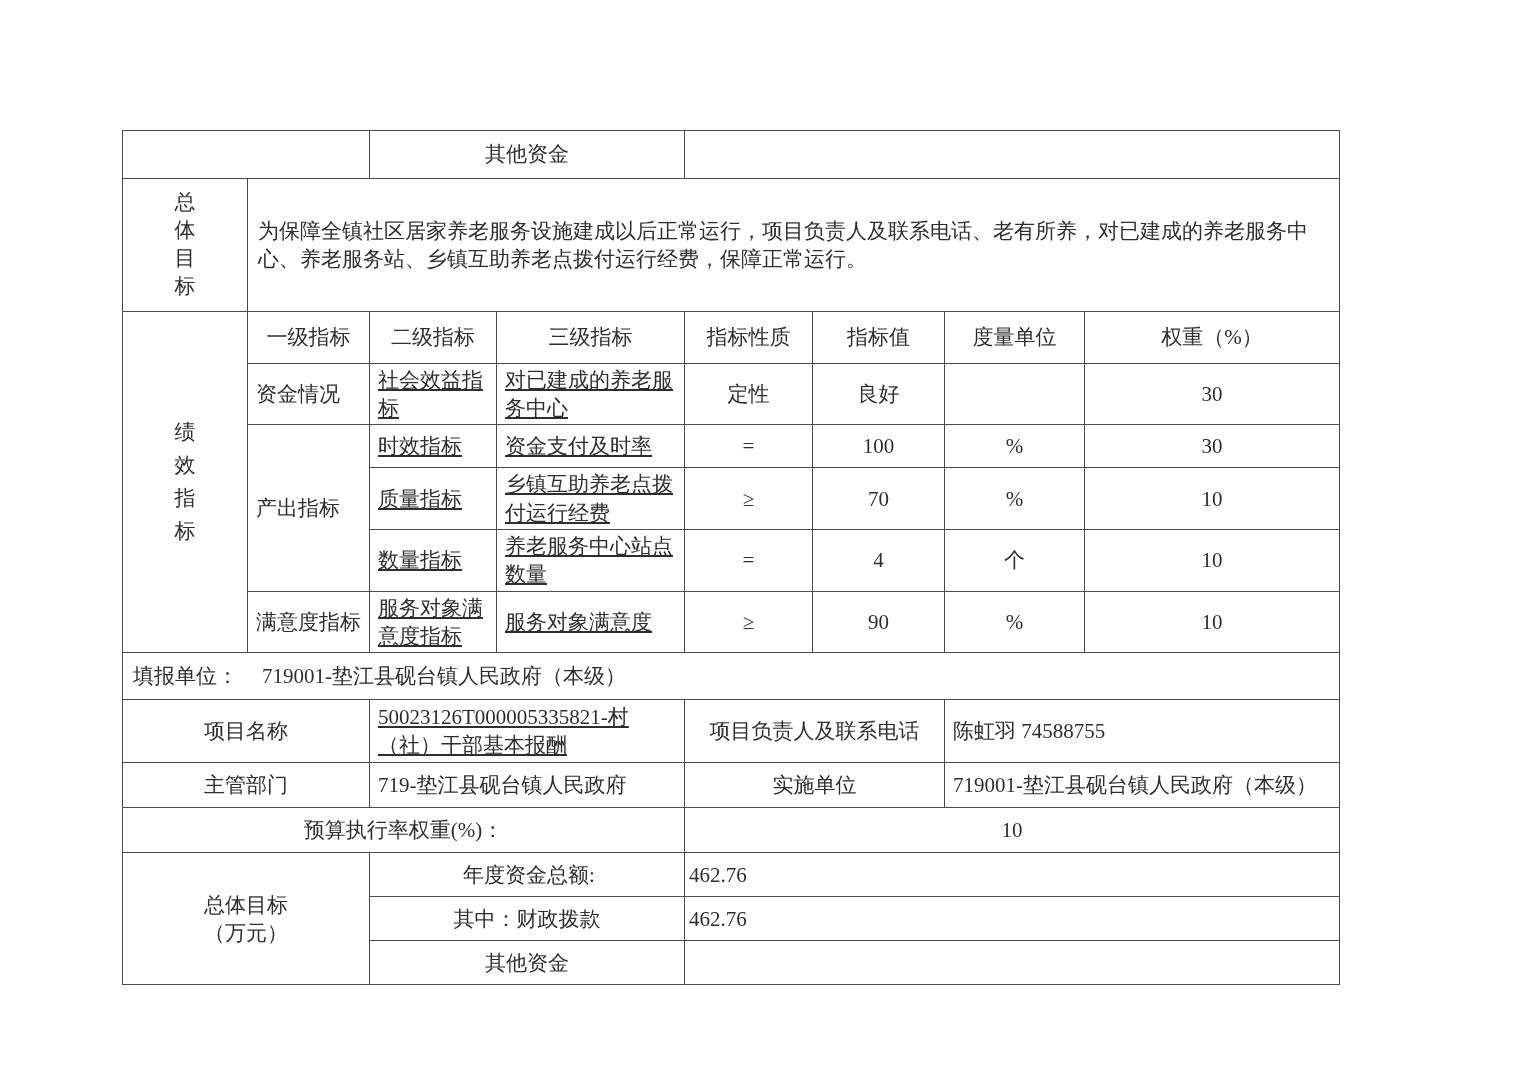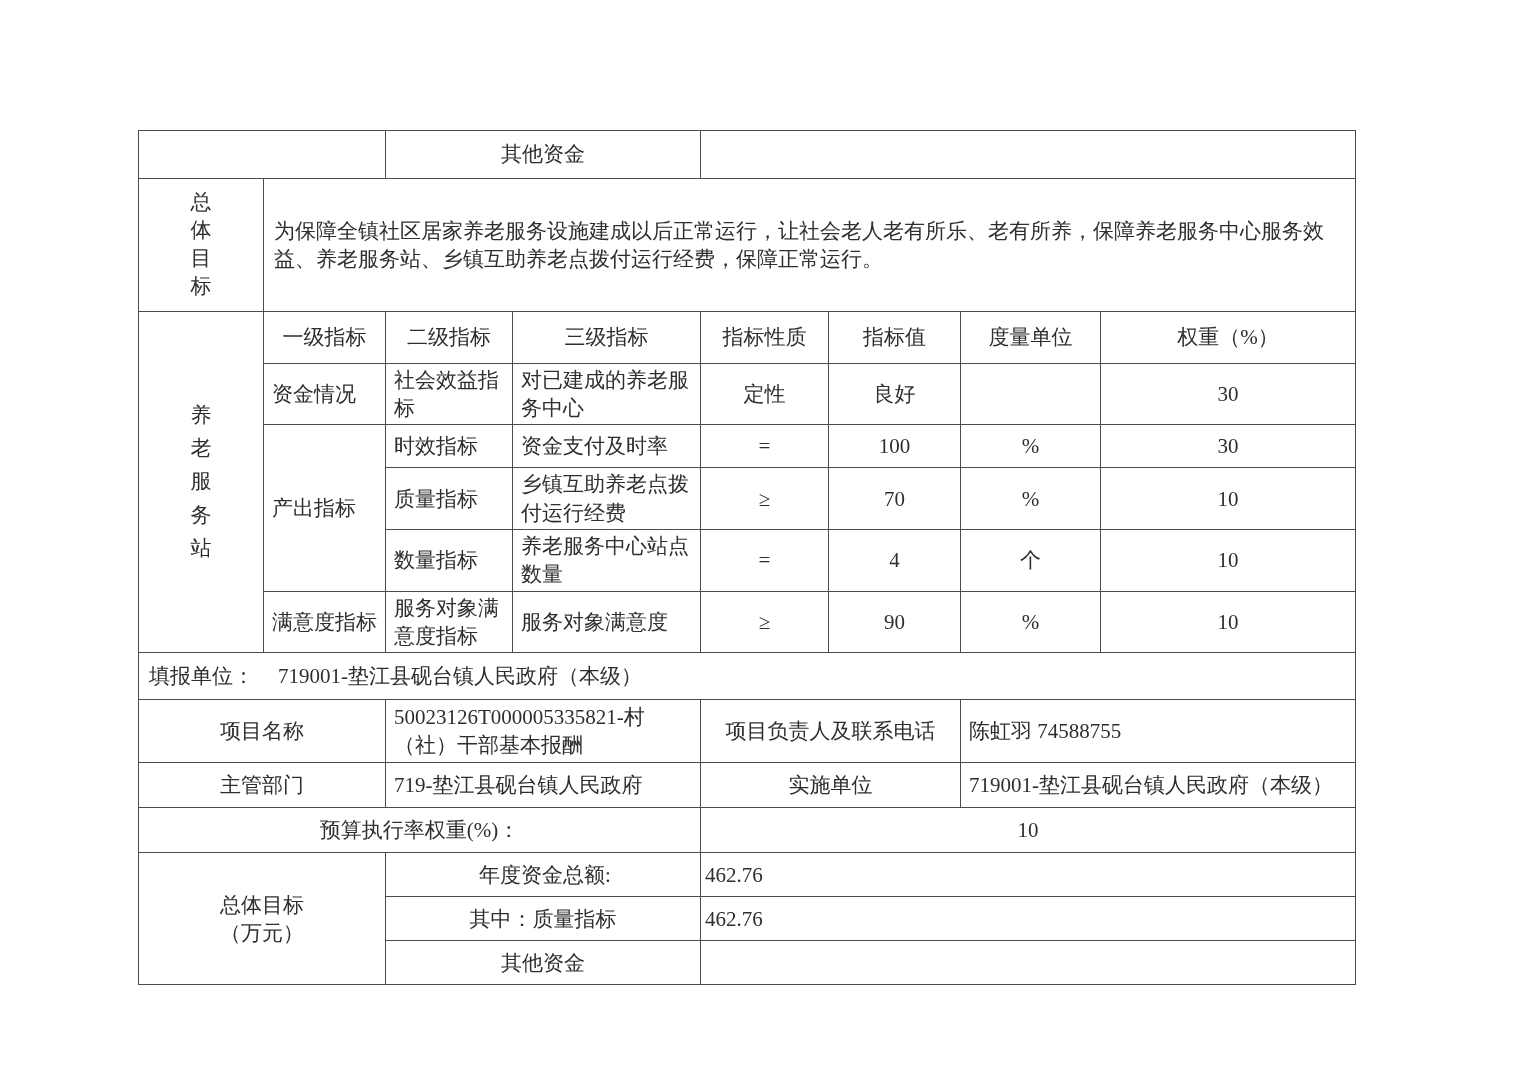--- a/index.html
+++ b/index.html
@@ -5,21 +5,21 @@
   html,body { margin:0; padding:0; }
   body {
     width:1520px; height:1074px;
     background:#ffffff;
     font-family:"Liberation Serif","DejaVu Serif",serif;
     color:#2e2e2e;
     position:relative;
     overflow:hidden;
   }
   #doc-table {
-    position:absolute; left:138px; top:130px;
+    position:absolute; left:122px; top:130px;
     width:1217px;
     border-collapse:collapse;
     table-layout:fixed;
     font-size:21px;
   }
   #doc-table td {
     border:1px solid #4b4b4b;
     padding:2px 4px;
     vertical-align:middle;
     line-height:1.35;
@@ -32,21 +32,21 @@
   .left   { text-align:left; padding-left:8px !important; }
   .right  { text-align:left; padding-right:12px !important; }
 
   
   .vlabel { width:1.1em; margin:8px auto; word-break:break-all; text-align:center; }
   .vlabel.goal { line-height:1.33; }
   .vlabel.perf { line-height:1.58; }
 
   .goal-text { padding:4px 10px 4px 10px !important; line-height:1.38; text-align:left; }
 
-  .wrap-all { word-break:break-all; }
+  .wrap-all { word-break:break-all;text-decoration:underline; }
 
   .filing-cell { text-align:left; padding-left:10px !important; }
   .filing-value { margin-left:24px; }
 
   .funds-label-left { text-align:center; padding-left:8px !important; }
 </style>
 </head>
 <body>
 
 <table id="doc-table">
@@ -65,26 +65,26 @@
       <tr style="height:48px">
     <td colspan="2"></td>
     <td colspan="2" class="center">其他资金</td>
     <td colspan="4"></td>
   </tr>
 
   <tr style="height:111px">
     <td>
       <div class="vlabel goal">总体目标</div>
     </td>
-    <td colspan="7" class="goal-text">为保障全镇社区居家养老服务设施建成以后正常运行，让社会老人老有所乐、老有所养，保障养老服务中心服务效益、养老服务站、乡镇互助养老点拨付运行经费，保障正常运行。</td>
+    <td colspan="7" class="goal-text">为保障全镇社区居家养老服务设施建成以后正常运行，项目负责人及联系电话、老有所养，对已建成的养老服务中心、养老服务站、乡镇互助养老点拨付运行经费，保障正常运行。</td>
   </tr>
 
   <tr style="height:52px">
     <td rowspan="6">
-      <div class="vlabel perf">养老服务站</div>
+      <div class="vlabel perf">绩效指标</div>
     </td>
     <td class="center">一级指标</td>
     <td class="center">二级指标</td>
     <td class="center">三级指标</td>
     <td class="center">指标性质</td>
     <td class="center">指标值</td>
     <td class="center">度量单位</td>
     <td class="center">权重（%）</td>
   </tr>
 
@@ -163,21 +163,21 @@
 
   <tr style="height:44px">
     <td colspan="2" rowspan="3" class="center">
       <div>总体目标</div>
       <div>（万元）</div>
     </td>
     <td colspan="2" class="funds-label-left">年度资金总额:</td>
     <td colspan="4" class="right">462.76</td>
   </tr>
   <tr style="height:44px">
-    <td colspan="2" class="center">其中：质量指标</td>
+    <td colspan="2" class="center">其中：财政拨款</td>
     <td colspan="4" class="right">462.76</td>
   </tr>
   <tr style="height:44px">
     <td colspan="2" class="center">其他资金</td>
     <td colspan="4" class="right"></td>
   </tr>
 </tbody>
   </table>
 
 </body></html>

